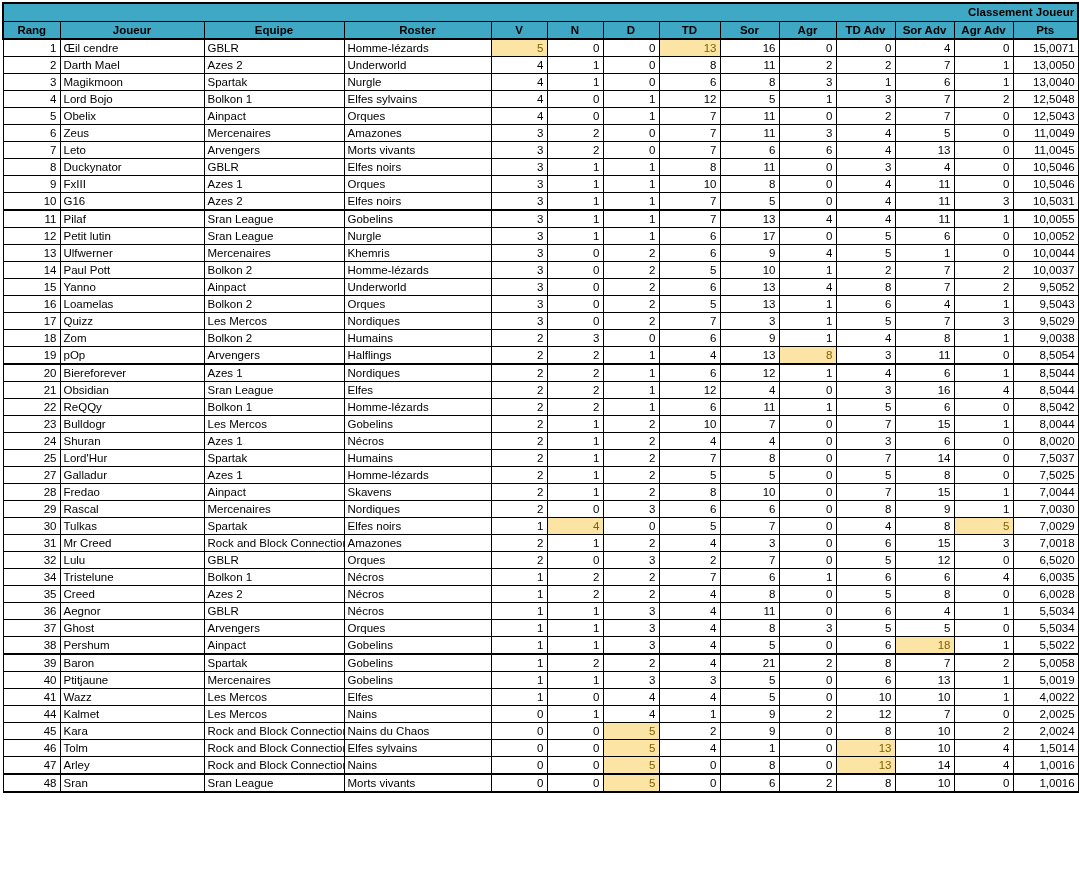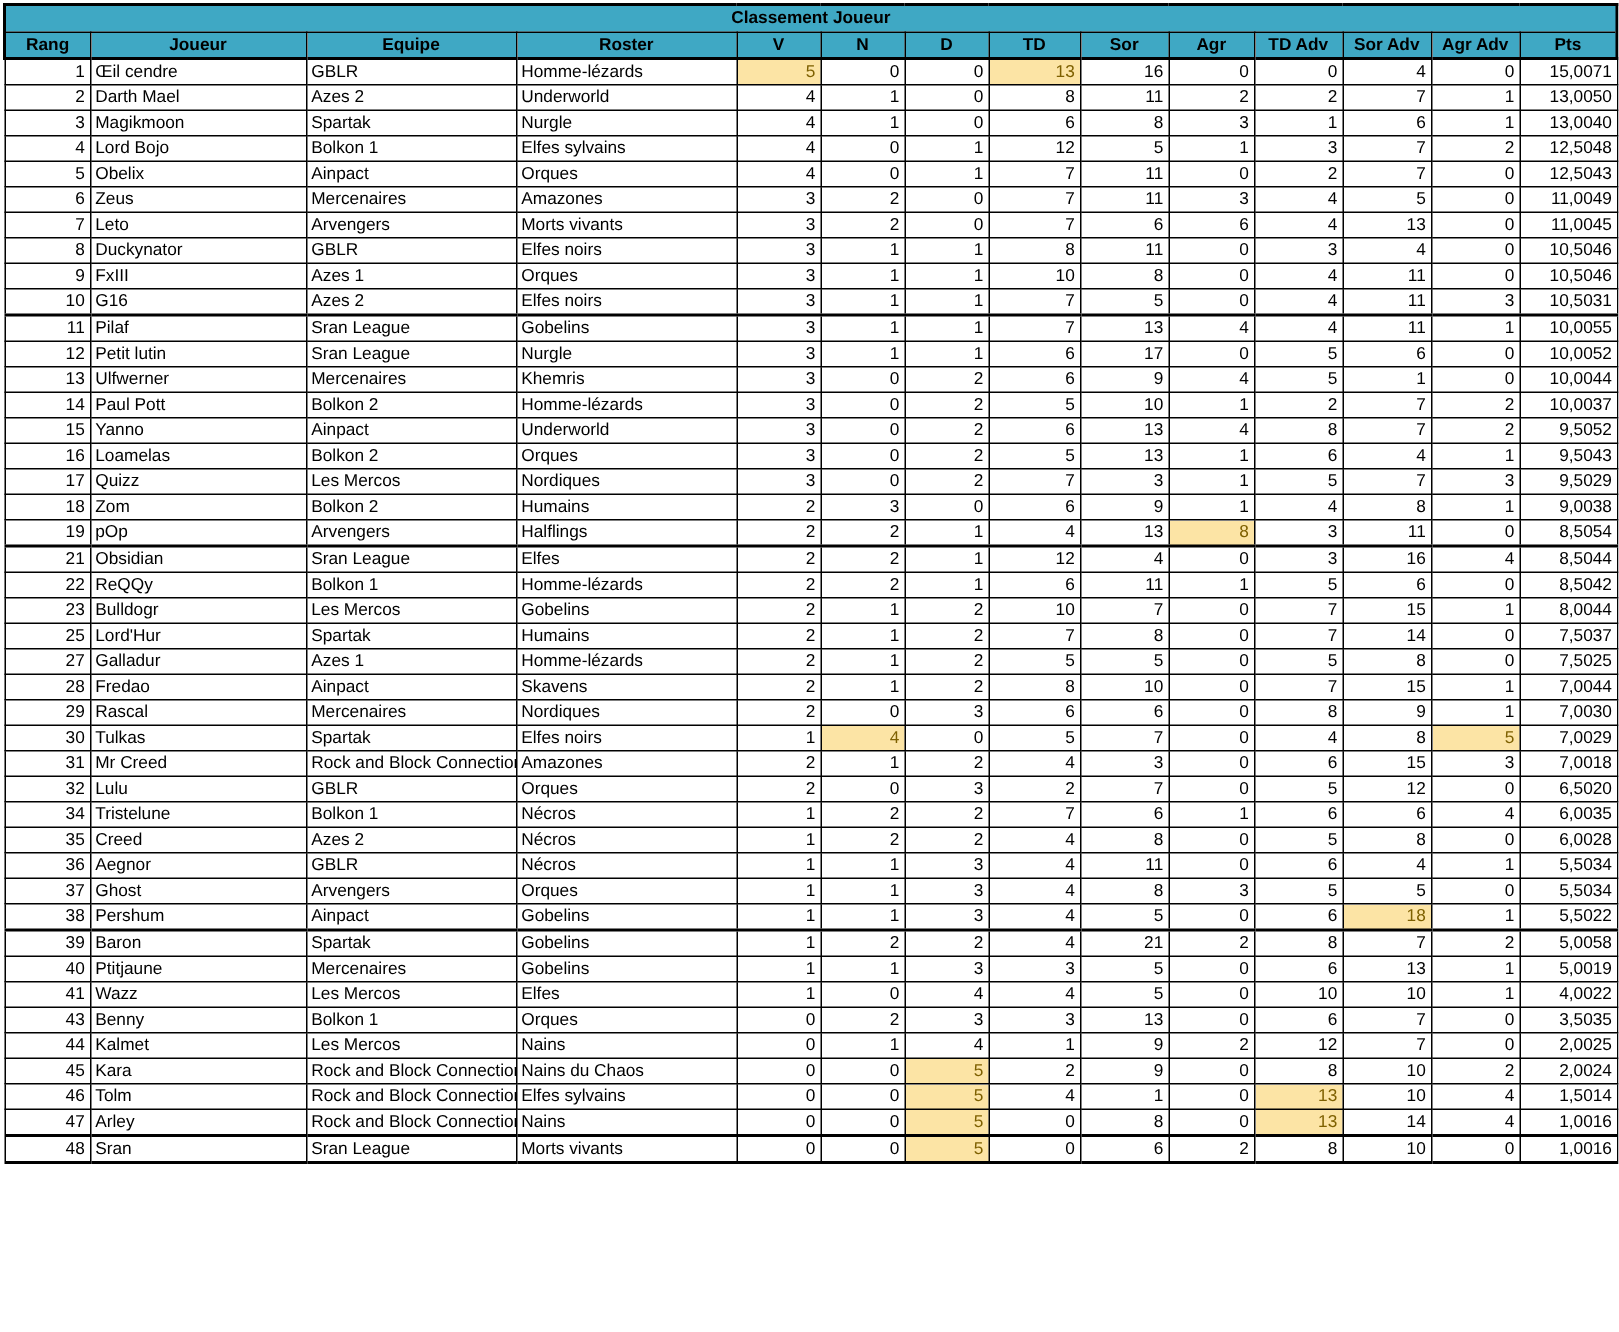--- a/index.html
+++ b/index.html
@@ -36,21 +36,21 @@
     overflow: hidden;
     white-space: nowrap;
     box-sizing: border-box;
     font-weight: normal;
   }
   
   tr.title-row td {
     background: #3FA8C4;
     color: #000000;
     font-weight: bold;
-    text-align: center;
+    text-align: right;
     font-size: 11.5px;
     height: 18px;
     border-top: 2px solid #000000;
     border-left: 2px solid #000000;
     border-right: 2px solid #000000;
     border-bottom: 1px solid #000000;
   }
   
   tr.head-row th {
     background: #3FA8C4;
@@ -442,20 +442,36 @@
           <td class="c-num">1</td>
           <td class="c-num">4</td>
           <td class="c-num">13</td>
           <td class="c-num hl">8</td>
           <td class="c-num">3</td>
           <td class="c-num">11</td>
           <td class="c-num">0</td>
           <td class="c-pts">8,5054</td>
         </tr>
         <tr>
+          <td class="c-rang">20</td>
+          <td class="c-text">Biereforever</td>
+          <td class="c-text">Azes 1</td>
+          <td class="c-text">Nordiques</td>
+          <td class="c-num">2</td>
+          <td class="c-num">2</td>
+          <td class="c-num">1</td>
+          <td class="c-num">6</td>
+          <td class="c-num">12</td>
+          <td class="c-num">1</td>
+          <td class="c-num">4</td>
+          <td class="c-num">6</td>
+          <td class="c-num">1</td>
+          <td class="c-pts">8,5044</td>
+        </tr>
+        <tr>
           <td class="c-rang">21</td>
           <td class="c-text">Obsidian</td>
           <td class="c-text">Sran League</td>
           <td class="c-text">Elfes</td>
           <td class="c-num">2</td>
           <td class="c-num">2</td>
           <td class="c-num">1</td>
           <td class="c-num">12</td>
           <td class="c-num">4</td>
           <td class="c-num">0</td>
@@ -488,20 +504,36 @@
           <td class="c-num">2</td>
           <td class="c-num">1</td>
           <td class="c-num">2</td>
           <td class="c-num">10</td>
           <td class="c-num">7</td>
           <td class="c-num">0</td>
           <td class="c-num">7</td>
           <td class="c-num">15</td>
           <td class="c-num">1</td>
           <td class="c-pts">8,0044</td>
+        </tr>
+        <tr>
+          <td class="c-rang">24</td>
+          <td class="c-text">Shuran</td>
+          <td class="c-text">Azes 1</td>
+          <td class="c-text">Nécros</td>
+          <td class="c-num">2</td>
+          <td class="c-num">1</td>
+          <td class="c-num">2</td>
+          <td class="c-num">4</td>
+          <td class="c-num">4</td>
+          <td class="c-num">0</td>
+          <td class="c-num">3</td>
+          <td class="c-num">6</td>
+          <td class="c-num">0</td>
+          <td class="c-pts">8,0020</td>
         </tr>
         <tr>
           <td class="c-rang">25</td>
           <td class="c-text">Lord'Hur</td>
           <td class="c-text">Spartak</td>
           <td class="c-text">Humains</td>
           <td class="c-num">2</td>
           <td class="c-num">1</td>
           <td class="c-num">2</td>
           <td class="c-num">7</td>
@@ -730,36 +762,20 @@
           <td class="c-num">4</td>
           <td class="c-num">4</td>
           <td class="c-num">5</td>
           <td class="c-num">0</td>
           <td class="c-num">10</td>
           <td class="c-num">10</td>
           <td class="c-num">1</td>
           <td class="c-pts">4,0022</td>
         </tr>
         <tr>
-          <td class="c-rang">43</td>
-          <td class="c-text">Benny</td>
-          <td class="c-text">Bolkon 1</td>
-          <td class="c-text">Orques</td>
-          <td class="c-num">0</td>
-          <td class="c-num">2</td>
-          <td class="c-num">3</td>
-          <td class="c-num">3</td>
-          <td class="c-num">13</td>
-          <td class="c-num">0</td>
-          <td class="c-num">6</td>
-          <td class="c-num">7</td>
-          <td class="c-num">0</td>
-          <td class="c-pts">3,5035</td>
-        </tr>
-        <tr>
           <td class="c-rang">44</td>
           <td class="c-text">Kalmet</td>
           <td class="c-text">Les Mercos</td>
           <td class="c-text">Nains</td>
           <td class="c-num">0</td>
           <td class="c-num">1</td>
           <td class="c-num">4</td>
           <td class="c-num">1</td>
           <td class="c-num">9</td>
           <td class="c-num">2</td>

